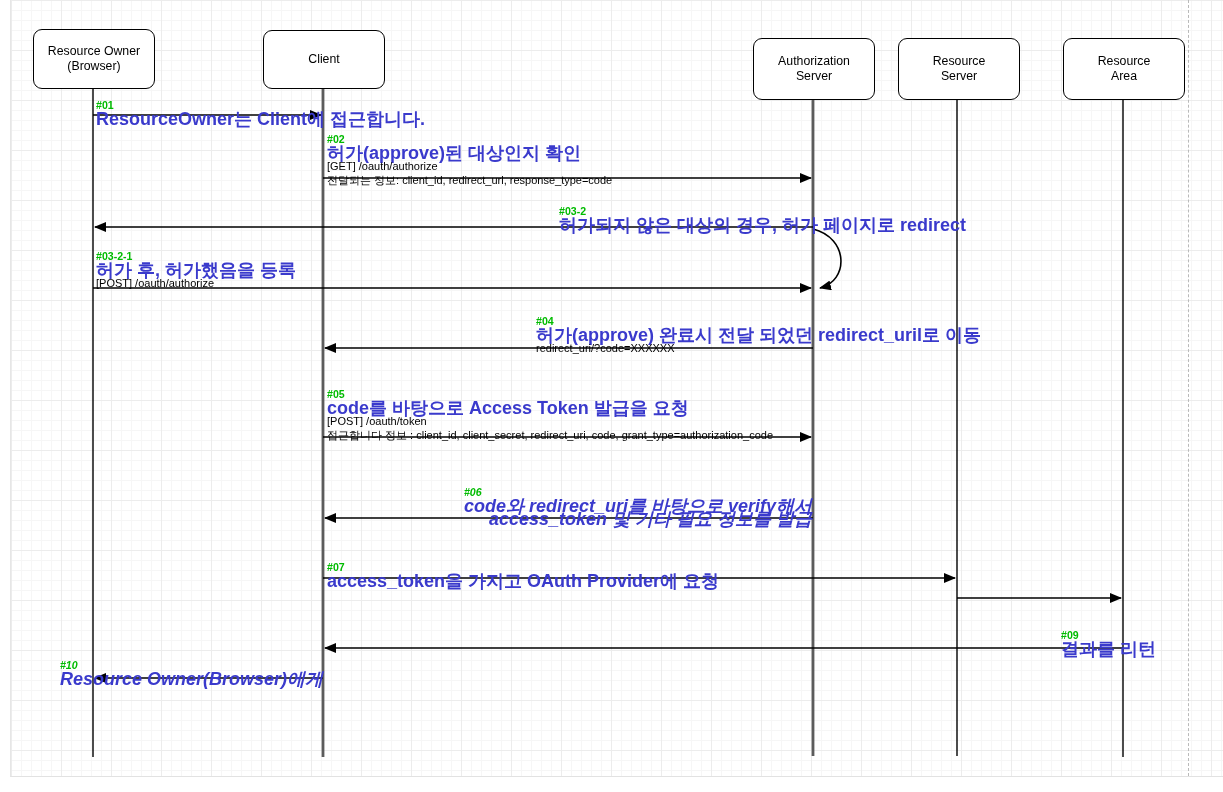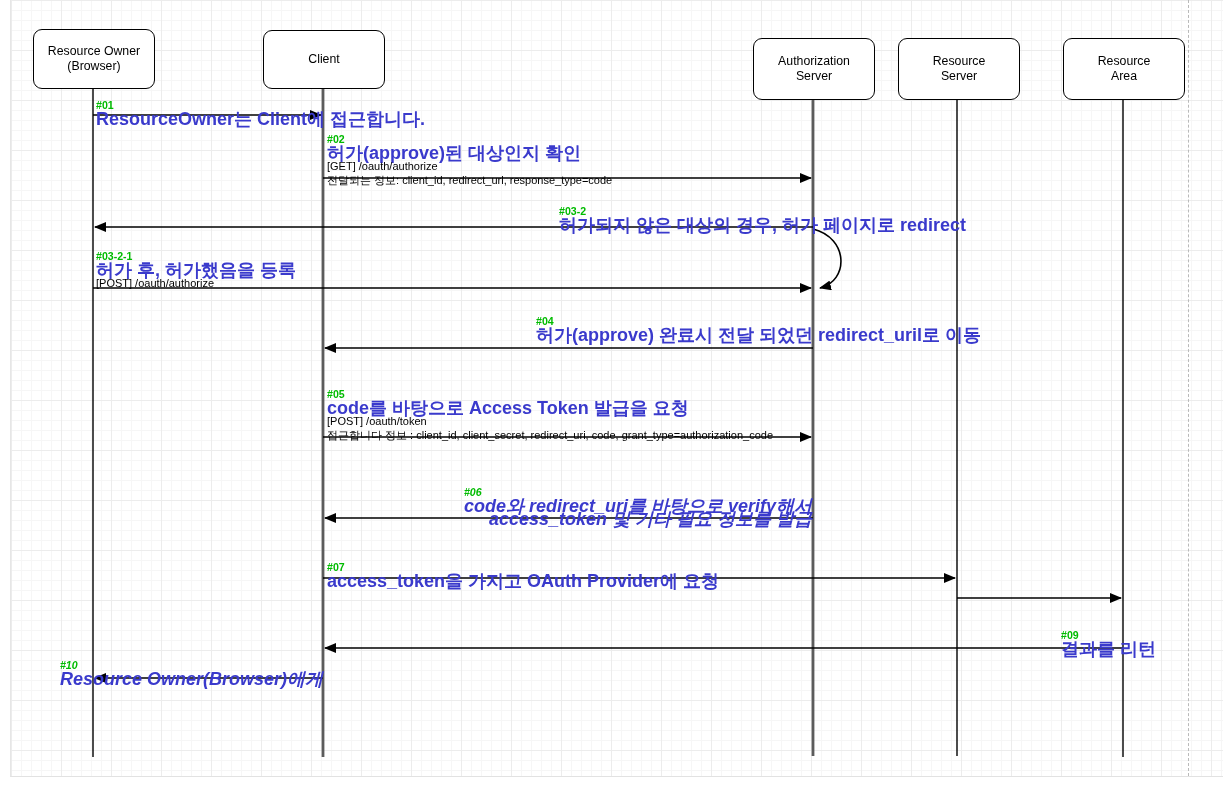--- a/index.html
+++ b/index.html
@@ -120,20 +120,23 @@
       </div>
     <div class="mdetail">
         <div>[POST] /oauth/authorize</div>
       </div>
   </div>
   <div class="msg" style="left:536px;top:302px">
     <div class="mnum">#04</div>
     <div class="mtitle">
         <div>허가(approve) 완료시 전달 되었던 redirect_uril로 이동</div>
       </div>
+    <div class="mdetail">
+        <div>redirect_uri/?code=XXXXXX</div>
+      </div>
   </div>
   <div class="msg" style="left:327px;top:375px">
     <div class="mnum">#05</div>
     <div class="mtitle">
         <div>code를 바탕으로 Access Token 발급을 요청</div>
       </div>
     <div class="mdetail">
         <div>[POST] /oauth/token</div>
         <div>접근합니다 정보 : client_id, client_secret, redirect_uri, code, grant_type=authorization_code</div>
       </div>

